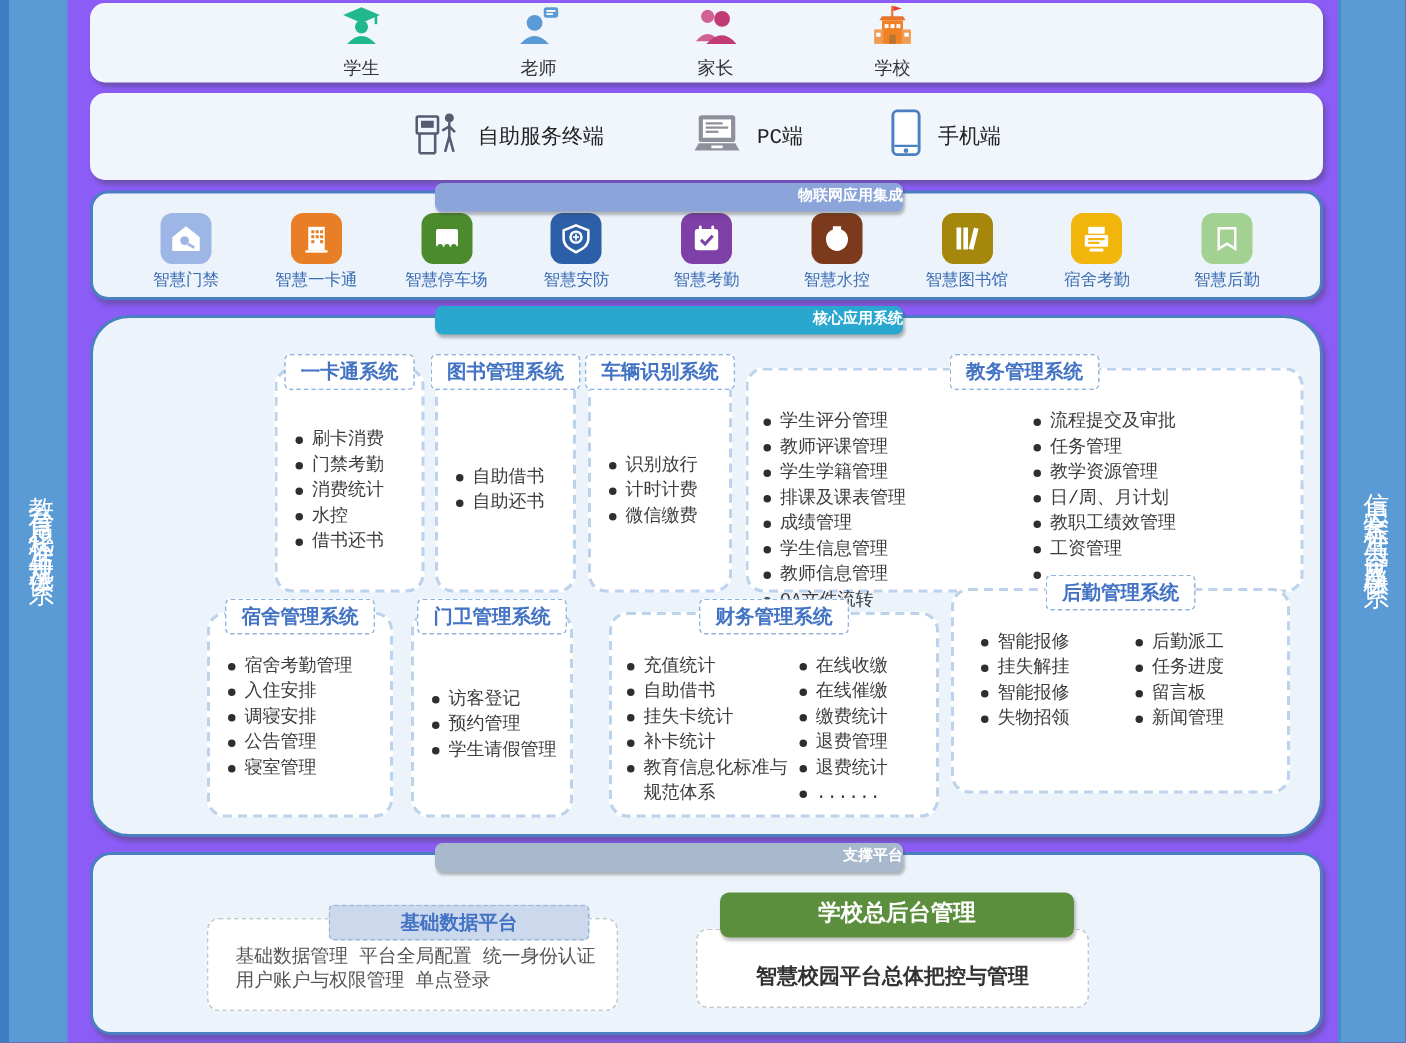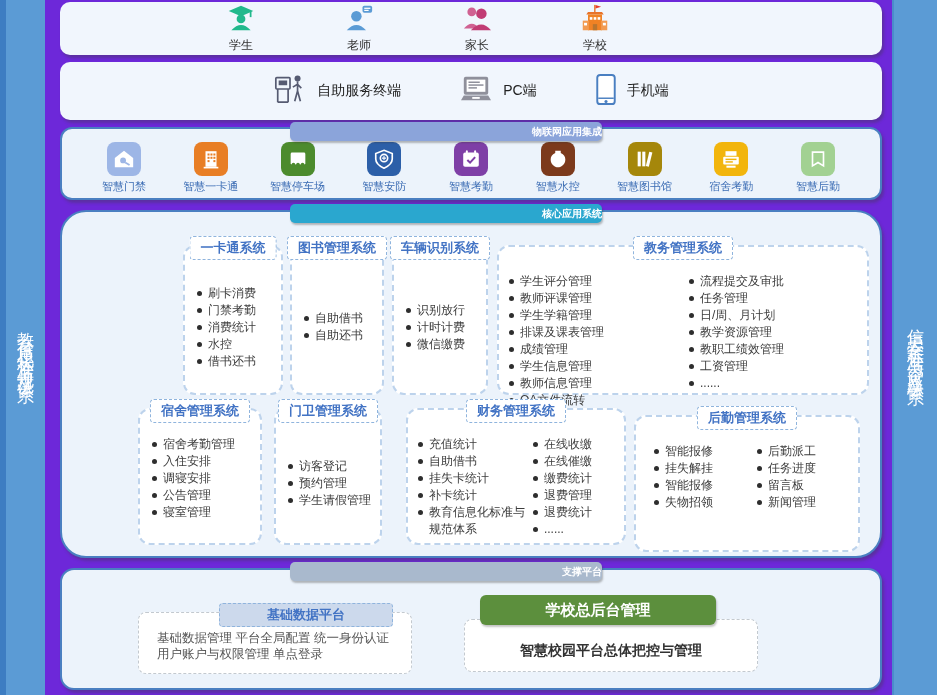--- a/index.html
+++ b/index.html
@@ -1,17 +1,17 @@
 <!DOCTYPE html>
 <html><head>
 <meta charset="utf-8">
 <style>
   html,body{margin:0;padding:0;background:#6f6f6f;}
-  #stage{position:relative;width:937px;height:695px;background:#6d28d9;overflow:hidden;
-         font-family:Liberation Sans, sans-serif;}
+  #stage{position:relative;width:937px;height:695px;background:#8b5cf6;overflow:hidden;
+         font-family:Liberation Mono, monospace;}
   
   .sidebar{position:absolute;top:0;width:45px;height:695px;background:#5b9bd5;
            display:flex;align-items:center;justify-content:center;box-sizing:border-box;}
   .sidebar.left{left:0;border-left:6px solid #3d7dc2;}
   .sidebar.right{left:892px;border-left:2px solid #4a8ccb;}
   .vtext{writing-mode:vertical-rl;color:#fff;font-size:17px;letter-spacing:5px;font-weight:500;}
   
   .panel{position:absolute;left:60px;width:822px;background:#f1f6fd;border-radius:10px;box-sizing:border-box;
          box-shadow:2px 3px 3px rgba(60,60,60,0.35);}
   .panel.bordered{border:2px solid #4a7fc1;background:#ecf3fb;}
@@ -45,21 +45,21 @@
   .two-col .col{flex:1;display:flex;flex-direction:column;}
   .bullet-item{display:flex;font-size:12px;color:#3c3c3c;line-height:17px;}
   .bullet-item .dot{width:5px;height:5px;border-radius:50%;background:#2e2e2e;margin:6px 6px 0 0;flex-shrink:0;}
   
   .support-box{top:568px;height:122px;border-radius:14px;}
   .dash-box{position:absolute;background:#fff;border:1.5px dashed #c3c9cf;border-radius:8px;box-sizing:border-box;}
   .base-box{left:76px;top:42px;width:274px;height:62px;}
   .base-pill{position:absolute;left:80px;top:-10px;width:172px;background:#ccd9ec;border:1px dashed #8fb4dd;
              border-radius:4px;color:#4273c4;font-weight:bold;font-size:13px;text-align:center;padding:2px 0;}
   .base-text{padding:17px 6px 0 18px;font-size:12.5px;color:#555;line-height:16px;}
-  .admin-box{left:402px;top:49px;width:294px;height:53px;}
+  .admin-box{left:402px;top:49px;width:262px;height:53px;}
   .admin-pill{position:absolute;left:15px;top:-25px;width:236px;height:30px;background:#5c8f3d;border-radius:6px;
               color:#fff;font-weight:bold;font-size:15px;text-align:center;line-height:30px;
               box-shadow:1px 2px 2px rgba(60,60,60,0.3);}
   .admin-text{padding-top:22px;text-align:center;font-size:14px;font-weight:bold;color:#333;}
 </style>
 </head>
 <body>
 
 <div id="stage">
 
@@ -381,25 +381,25 @@
             <div class="bullet-item">
               <span class="dot"></span>
               <span>流程提交及审批</span>
             </div>
             <div class="bullet-item">
               <span class="dot"></span>
               <span>任务管理</span>
             </div>
             <div class="bullet-item">
               <span class="dot"></span>
+              <span>教学资源管理</span>
+            </div>
+            <div class="bullet-item">
+              <span class="dot"></span>
               <span>日/周、月计划</span>
-            </div>
-            <div class="bullet-item">
-              <span class="dot"></span>
-              <span>教学资源管理</span>
             </div>
             <div class="bullet-item">
               <span class="dot"></span>
               <span>教职工绩效管理</span>
             </div>
             <div class="bullet-item">
               <span class="dot"></span>
               <span>工资管理</span>
             </div>
             <div class="bullet-item">
@@ -498,21 +498,21 @@
               <span class="dot"></span>
               <span>退费统计</span>
             </div>
             <div class="bullet-item">
               <span class="dot"></span>
               <span>......</span>
             </div>
           </div>
       </div>
     </div>
-    <div class="sys-box" style="left:572px;top:203px;width:226px;height:137px;">
+    <div class="sys-box" style="left:572px;top:180px;width:226px;height:137px;">
       <div class="sys-title">后勤管理系统</div>
       <div class="two-col" style="padding-left:18px;">
         <div class="col">
             <div class="bullet-item">
               <span class="dot"></span>
               <span>智能报修</span>
             </div>
             <div class="bullet-item">
               <span class="dot"></span>
               <span>挂失解挂</span>

